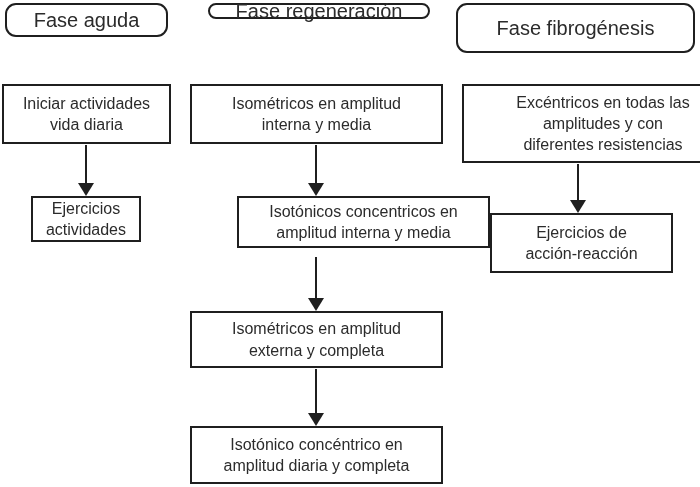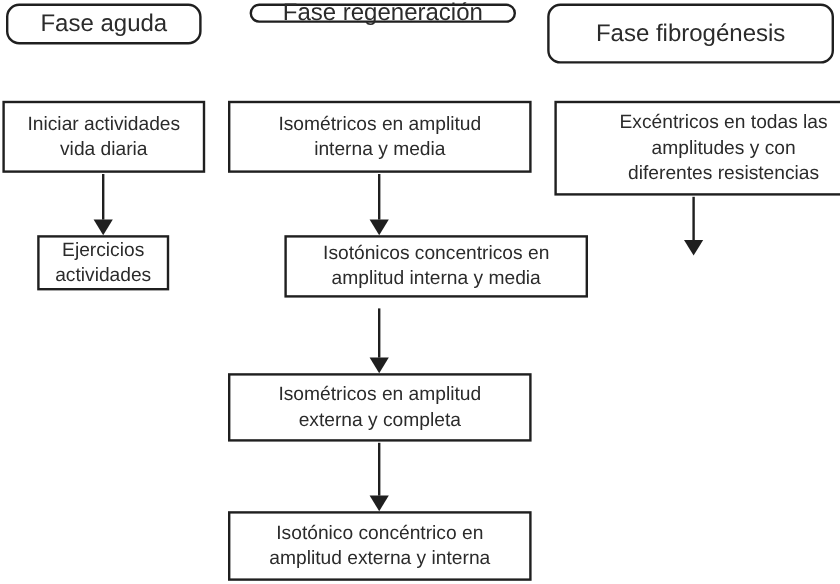--- a/index.html
+++ b/index.html
@@ -88,24 +88,26 @@
 amplitud interna y media</div>
 
   <div class="arrow" style="left:315px; top:257px; height:41px;"></div>
 
   <div class="flow-box" style="left:190px; top:311px; width:253px; height:57px;">Isométricos en amplitud
 externa y completa</div>
 
   <div class="arrow" style="left:315px; top:369px; height:44px;"></div>
 
   <div class="flow-box" style="left:190px; top:426px; width:253px; height:58px;">Isotónico concéntrico en
-amplitud externa y interna</div>
+amplitud diaria y completa</div>
 
   <div class="phase-header" style="left:456px; top:3px; width:239px; height:50px;">Fase fibrogénesis</div>
 
   <div class="flow-box" style="left:462px; top:84px; width:282px; height:79px;">Excéntricos en todas las
 amplitudes y con
 diferentes resistencias</div>
 
   <div class="arrow" style="left:577px; top:164px; height:36px;"></div>
 
+  <div class="flow-box" style="left:490px; top:213px; width:183px; height:60px;">Ejercicios de
+acción-reacción</div>
 
 </div>
 
 </body></html>

